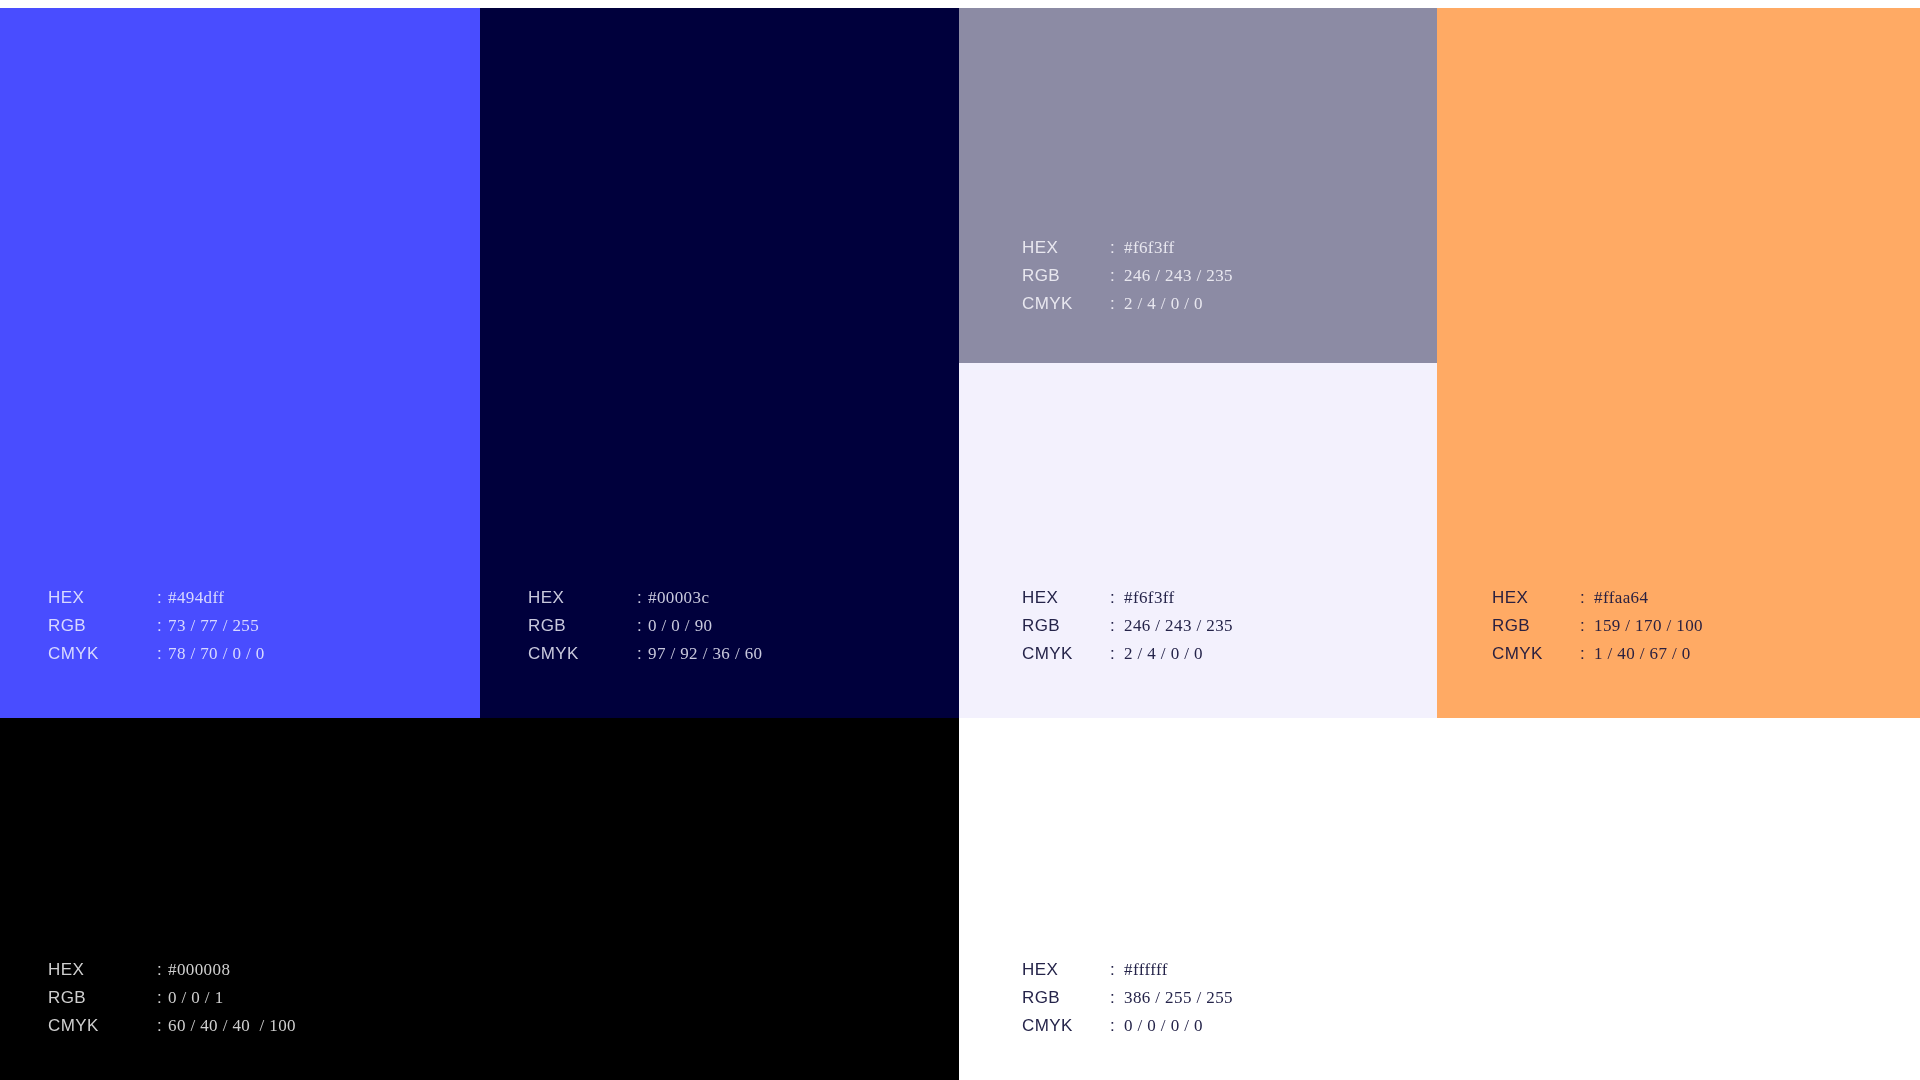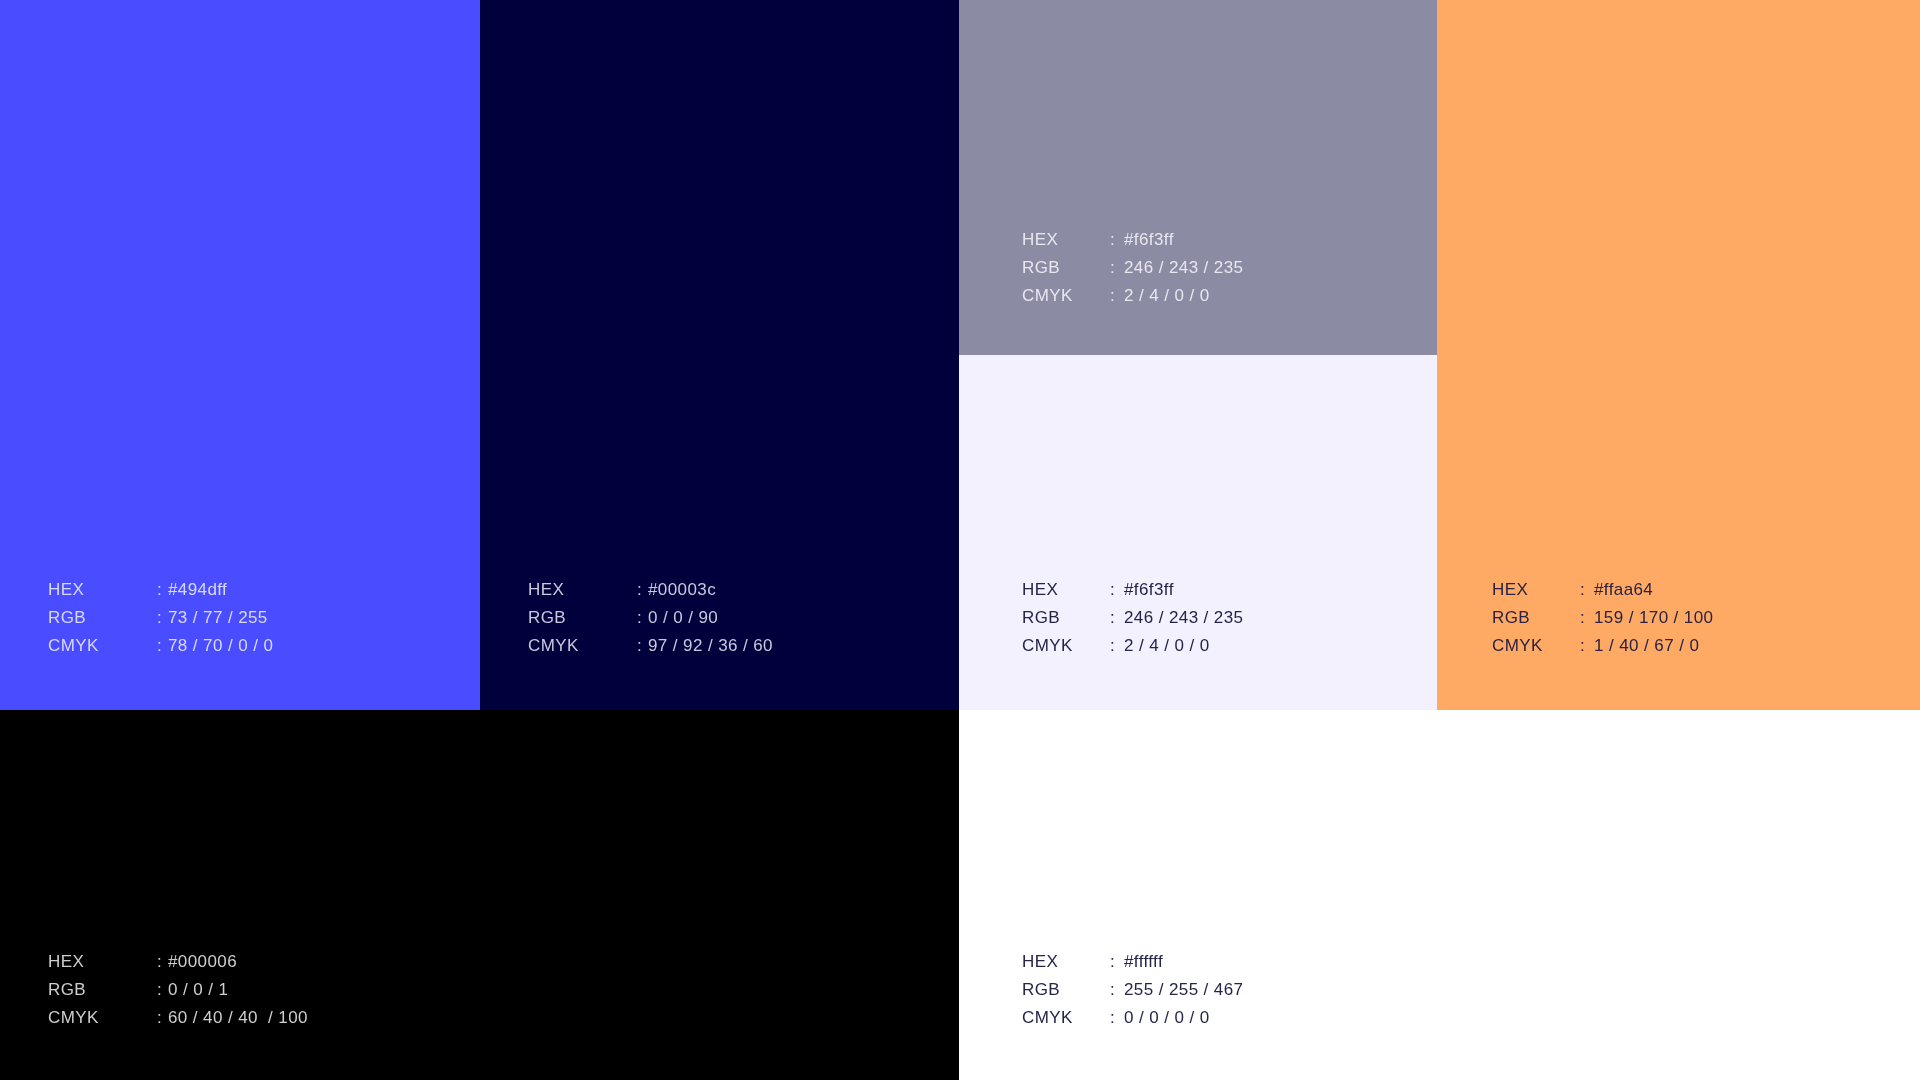--- a/index.html
+++ b/index.html
@@ -15,20 +15,21 @@
   }
   .board {
     position: relative;
     width: 1920px;
     height: 1080px;
   }
   .swatch {
     position: absolute;
     box-sizing: border-box;
     overflow: hidden;
+    margin-top: 8px;
   }
   .spec {
     position: absolute;
     left: 48px;
     display: block;
   }
   .spec-row {
     display: flex;
     align-items: baseline;
     height: 28px;
@@ -39,20 +40,21 @@
   .spec-label {
     width: 109px;
     flex: 0 0 109px;
   }
   .spec-colon {
     width: 11px;
     flex: 0 0 11px;
   }
   .spec-value {
     flex: 1 1 auto;
+    font-family: Liberation Serif, serif;
   }
   
   .spec.wide .spec-label {
     width: 88px;
     flex: 0 0 88px;
   }
   .spec.wide .spec-colon {
     width: 14px;
     flex: 0 0 14px;
   }
@@ -85,29 +87,29 @@
     </div>
     <div class="swatch" style="left: 1437px; top: 0px; width: 483px; height: 710px; background: rgb(255, 170, 100); color: rgb(43, 33, 64);">
       <div class="spec wide" style="top: 580px; left: 55px;">
         <div class="spec-row"><span class="spec-label">HEX</span><span class="spec-colon">:</span><span class="spec-value">#ffaa64</span></div>
         <div class="spec-row"><span class="spec-label">RGB</span><span class="spec-colon">:</span><span class="spec-value">159 / 170 / 100</span></div>
         <div class="spec-row"><span class="spec-label">CMYK</span><span class="spec-colon">:</span><span class="spec-value">1 / 40 / 67 / 0</span></div>
       </div>
     </div>
     <div class="swatch" style="left: 0px; top: 710px; width: 959px; height: 370px; background: rgb(0, 0, 0); color: rgb(207, 207, 207);">
       <div class="spec" style="top: 242px; left: 48px;">
-        <div class="spec-row"><span class="spec-label">HEX</span><span class="spec-colon">:</span><span class="spec-value">#000006</span></div>
+        <div class="spec-row"><span class="spec-label">HEX</span><span class="spec-colon">:</span><span class="spec-value">#000008</span></div>
         <div class="spec-row"><span class="spec-label">RGB</span><span class="spec-colon">:</span><span class="spec-value">0 / 0 / 1</span></div>
         <div class="spec-row"><span class="spec-label">CMYK</span><span class="spec-colon">:</span><span class="spec-value">60 / 40 / 40  / 100</span></div>
       </div>
     </div>
     <div class="swatch" style="left: 959px; top: 710px; width: 961px; height: 370px; background: rgb(255, 255, 255); color: rgb(37, 36, 74);">
       <div class="spec wide" style="top: 242px; left: 63px;">
         <div class="spec-row"><span class="spec-label">HEX</span><span class="spec-colon">:</span><span class="spec-value">#ffffff</span></div>
-        <div class="spec-row"><span class="spec-label">RGB</span><span class="spec-colon">:</span><span class="spec-value">255 / 255 / 467</span></div>
+        <div class="spec-row"><span class="spec-label">RGB</span><span class="spec-colon">:</span><span class="spec-value">386 / 255 / 255</span></div>
         <div class="spec-row"><span class="spec-label">CMYK</span><span class="spec-colon">:</span><span class="spec-value">0 / 0 / 0 / 0</span></div>
       </div>
     </div>
     <div class="swatch" style="left: 959px; top: 0px; width: 478px; height: 355px; background: rgb(140, 139, 164); color: rgb(232, 231, 239);">
       <div class="spec wide" style="top: 230px; left: 63px;">
         <div class="spec-row"><span class="spec-label">HEX</span><span class="spec-colon">:</span><span class="spec-value">#f6f3ff</span></div>
         <div class="spec-row"><span class="spec-label">RGB</span><span class="spec-colon">:</span><span class="spec-value">246 / 243 / 235</span></div>
         <div class="spec-row"><span class="spec-label">CMYK</span><span class="spec-colon">:</span><span class="spec-value">2 / 4 / 0 / 0</span></div>
       </div>
     </div>

